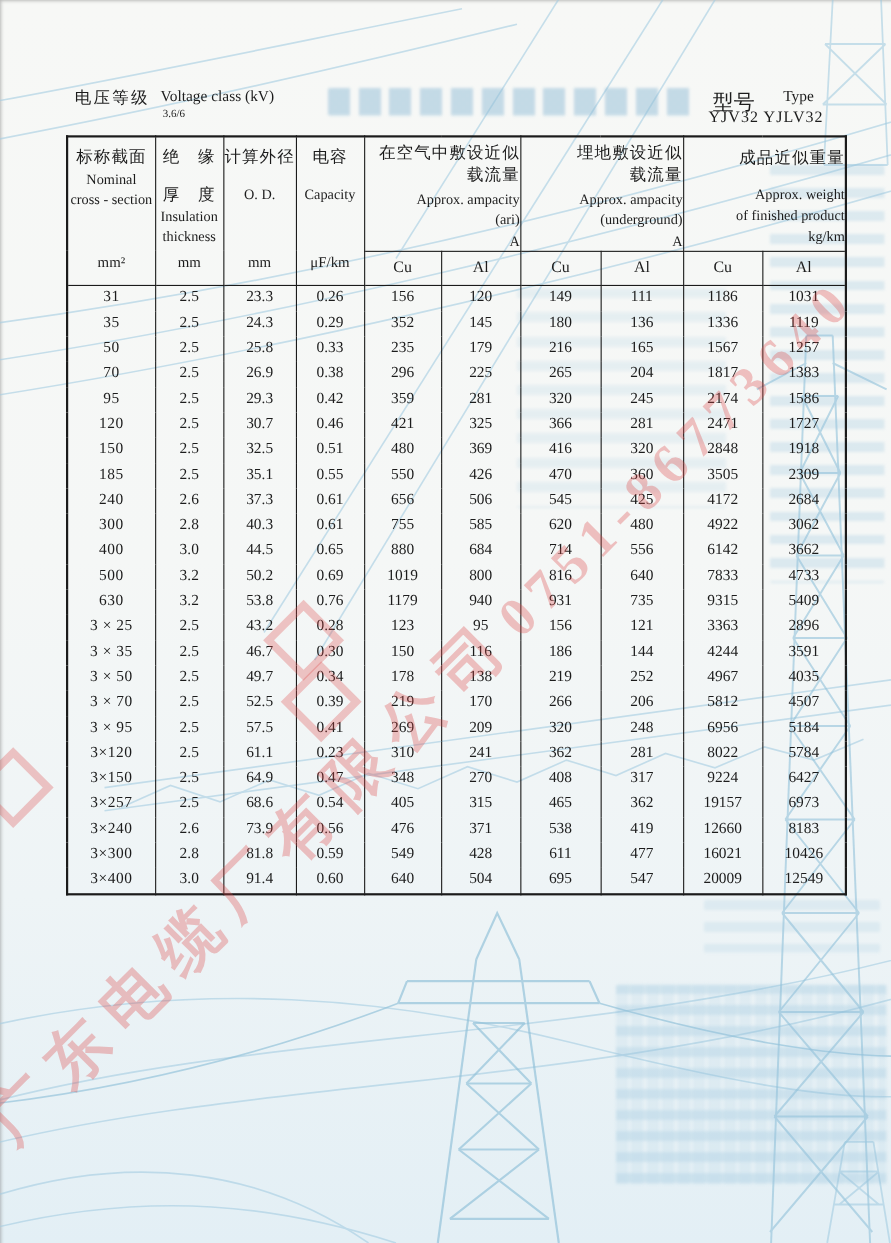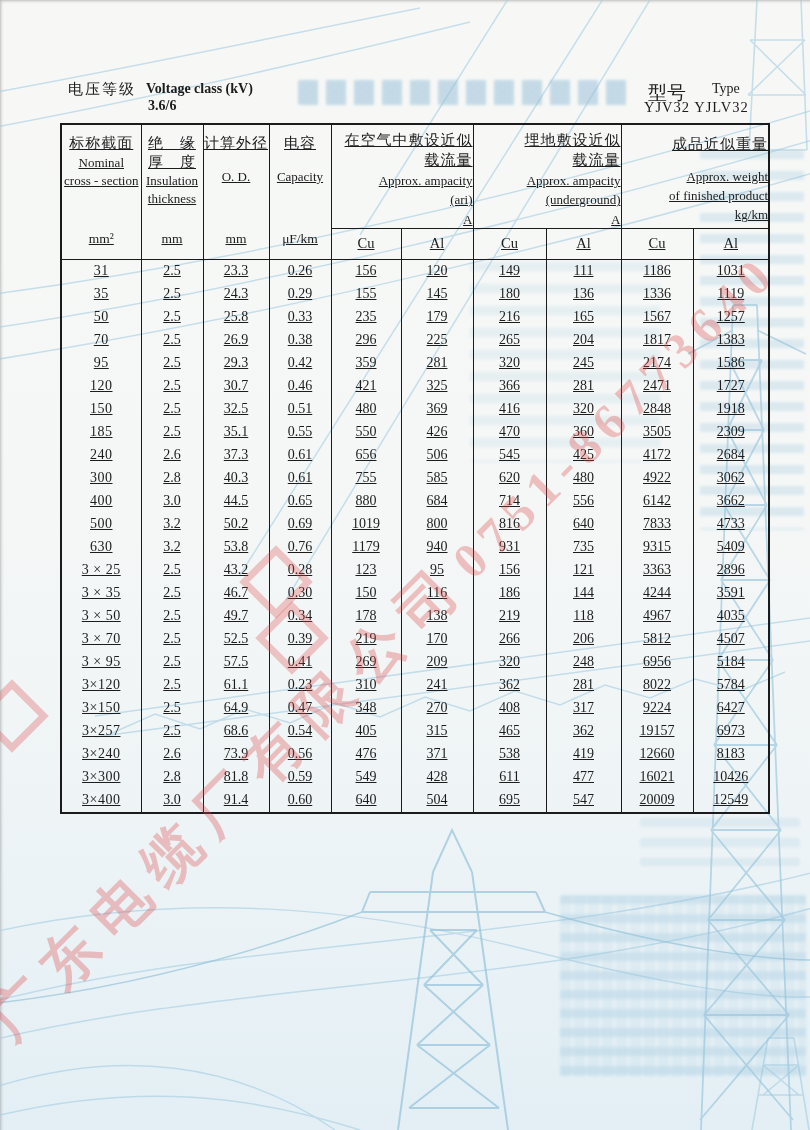--- a/index.html
+++ b/index.html
@@ -32,35 +32,35 @@
   .watermark .wm-company{font-size:57px;letter-spacing:15px;}
   .watermark .wm-phone{font-size:50px;letter-spacing:9px;}
   .wm-diamond{position:absolute;width:38px;height:38px;border:7px solid rgba(221,72,72,.30);
     transform:rotate(45deg);z-index:6;pointer-events:none;}
   .wm-d1{left:250px;top:556px;}
   .wm-d2{left:266px;top:612px;}
   .wm-d3{left:-14px;top:690px;}
   
   .topbar{position:absolute;left:0;top:0;width:100%;z-index:4;}
   .lab-zh{position:absolute;left:68px;top:80px;font-size:15px;letter-spacing:2px;}
-  .lab-en{position:absolute;left:146px;top:81px;font-size:14px;font-weight:bold;}
-  .lab-val{position:absolute;left:148px;top:98px;font-size:14px;font-weight:bold;}
+  .lab-en{position:absolute;left:146px;top:81px;font-size:14px;}
+  .lab-val{position:absolute;left:148px;top:98px;font-size:10px;}
   .type-zh{position:absolute;left:648px;top:80px;font-size:19px;}
   .type-en{position:absolute;left:712px;top:81px;font-size:14px;}
   .type-val{position:absolute;left:644px;top:99px;font-size:14.5px;letter-spacing:1px;}
   
   table.spec{
     position:absolute;left:60px;top:123px;width:708px;z-index:4;
     border-collapse:collapse;table-layout:fixed;background:transparent;
   }
   table.spec th,table.spec td{
     border-left:1.5px solid #1b1b1b;border-right:1.5px solid #1b1b1b;
     font-weight:normal;text-align:center;vertical-align:middle;padding:0;
   }
-  table.spec{border:2px solid #1b1b1b;text-decoration:underline;}
+  table.spec{border:2px solid #1b1b1b;}
   thead th{border-bottom:1.5px solid #1b1b1b;}
   th.tall{height:125px;vertical-align:top;}
   .tallbox{display:flex;flex-direction:column;align-items:center;height:125px;}
   .tallbox .zh{font-size:15px;margin-top:5px;line-height:1.22;letter-spacing:1px;}
   .tallbox .en{font-size:13px;line-height:1.22;margin-top:2px;}
   .tallbox .en.gap{margin-top:16px;}
   .tallbox .unit{margin-top:auto;height:30px;display:flex;align-items:center;font-size:13.5px;}
   th.group{height:95px;vertical-align:top;}
   .groupbox{display:flex;flex-direction:column;align-items:flex-end;padding-top:6px;}
   .groupbox .zh{font-size:15px;line-height:1.3;letter-spacing:1px;}
@@ -162,21 +162,21 @@
           <div class="tallbox">
             <div class="zh">标称截面</div>
             <div class="en">Nominal</div>
             <div class="en">cross - section</div>
             <div class="unit">mm²</div>
           </div>
         </th>
         <th class="tall" rowspan="2">
           <div class="tallbox">
             <div class="zh">绝　缘</div>
-            <div class="zh" style="margin-top:0">厚　度</div>
+            <div class="zh" style="margin-top:16px">厚　度</div>
             <div class="en">Insulation</div>
             <div class="en">thickness</div>
             <div class="unit">mm</div>
           </div>
         </th>
         <th class="tall" rowspan="2">
           <div class="tallbox">
             <div class="zh">计算外径</div>
             <div class="en gap">O. D.</div>
             <div class="unit">mm</div>
@@ -236,21 +236,21 @@
           <td>149</td>
           <td>111</td>
           <td>1186</td>
           <td>1031</td>
         </tr>
         <tr>
           <td>35</td>
           <td>2.5</td>
           <td>24.3</td>
           <td>0.29</td>
-          <td>155</td>
+          <td>352</td>
           <td>145</td>
           <td>180</td>
           <td>136</td>
           <td>1336</td>
           <td>1119</td>
         </tr>
         <tr>
           <td>50</td>
           <td>2.5</td>
           <td>25.8</td>
@@ -407,21 +407,21 @@
           <td>3591</td>
         </tr>
         <tr>
           <td>3 × 50</td>
           <td>2.5</td>
           <td>49.7</td>
           <td>0.34</td>
           <td>178</td>
           <td>138</td>
           <td>219</td>
-          <td>118</td>
+          <td>252</td>
           <td>4967</td>
           <td>4035</td>
         </tr>
         <tr>
           <td>3 × 70</td>
           <td>2.5</td>
           <td>52.5</td>
           <td>0.39</td>
           <td>219</td>
           <td>170</td>

